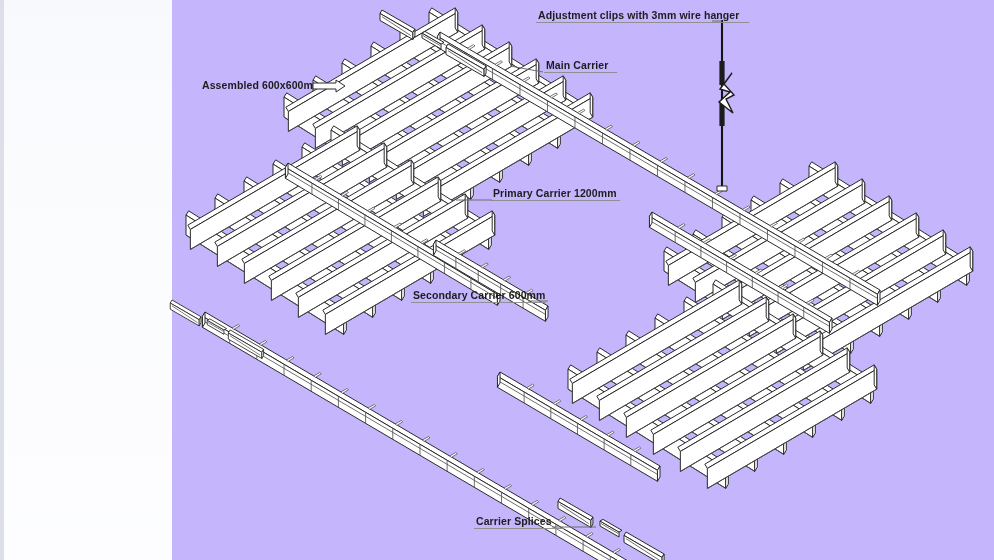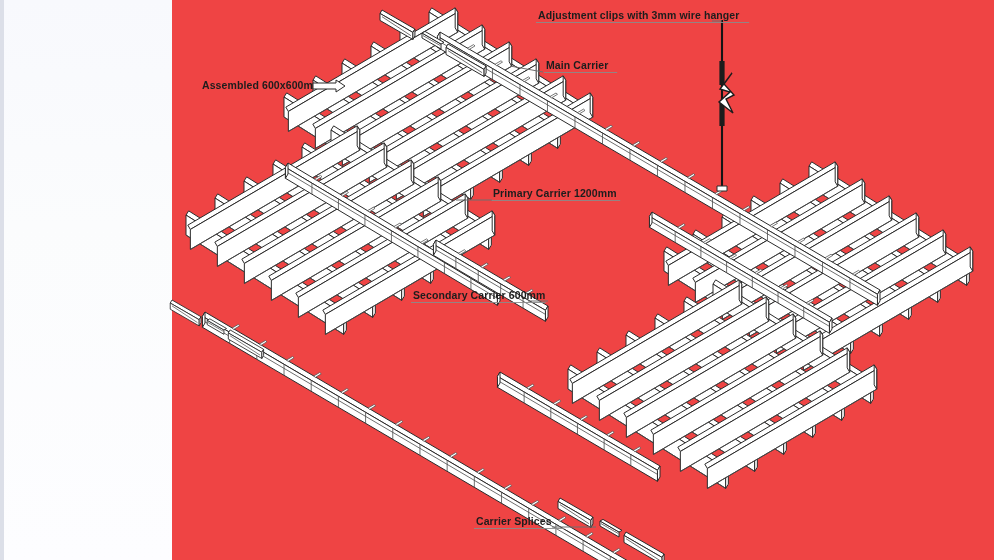--- a/index.html
+++ b/index.html
@@ -4,21 +4,21 @@
 <style>
   html, body {
     margin: 0;
     padding: 0;
     background: #ffffff;
   }
   #page {
     position: relative;
     width: 994px;
     height: 560px;
-    background: #ef4444;
+    background: #c4b5fd;
     overflow: hidden;
     font-family: "Liberation Sans", sans-serif;
   }
   .bg-tint-left {
     position: absolute;
     left: 0; top: 0;
     width: 172px; height: 560px;
     background: linear-gradient(180deg, #f8f9fd 0%, #fbfcfd 40%, #fdfdff 100%);
     pointer-events: none;
   }

